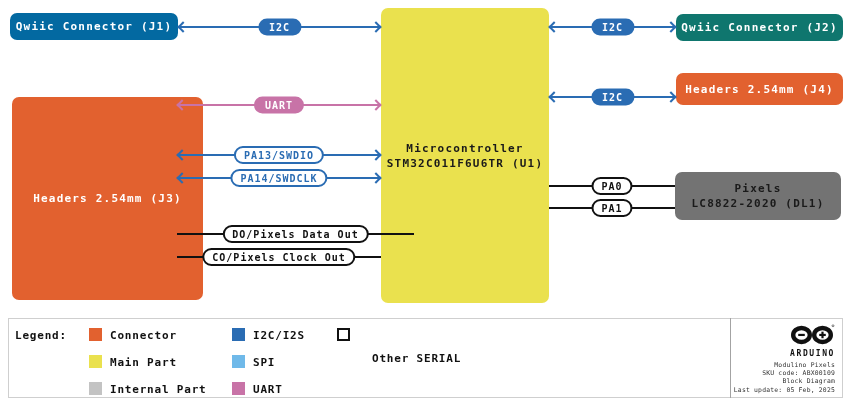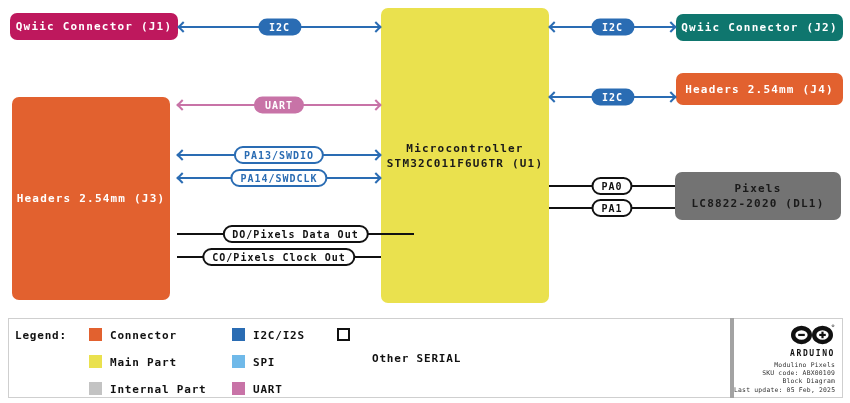--- a/index.html
+++ b/index.html
@@ -39,48 +39,48 @@
 
   
   .legend-box { position:absolute; left:8px; top:318px; width:835px; height:80px;
     background:#fff; border:1px solid #cfcfcf; }
   .legend-label { position:absolute; font-weight:bold; font-size:11px; letter-spacing:0.8px; color:#111; white-space:nowrap; }
   .sw { position:absolute; width:13px; height:13px; }
   .sw.outlined { border:2px solid #111; background:#fff; }
 
   
   .brand-panel { position:absolute; left:730px; top:318px; width:113px; height:80px;
-    border-left:4px solid #a3a3a3; text-align:right; padding:6px 8px 0 0; }
+    border-left:1px solid #a3a3a3; text-align:right; padding:6px 8px 0 0; }
   .brand-logo { display:inline-block; width:46px; height:21px; }
   .brand-name { font-weight:bold; font-size:8px; letter-spacing:1.6px; color:#111; margin-top:0px; }
   .brand-info { margin-top:3px; font-size:6.4px; line-height:8.2px; letter-spacing:0.2px; color:#333; white-space:nowrap; }
 </style>
 </head>
 <body>
 
 <div class="stage">
 
-  <div class="block connector" style="left: 10px; top: 13px; width: 168px; height: 27px; background-color: #be185d;">
+  <div class="block connector" style="left: 10px; top: 13px; width: 168px; height: 27px; background-color: #0369a1;">
     <span>Qwiic Connector (J1)</span>
   </div>
 
   <div class="block mainpart" style="left: 381px; top: 8px; width: 168px; height: 295px; flex-direction: column; background-color: rgb(234, 225, 78);">
     <span>Microcontroller</span>
     <span>STM32C011F6U6TR (U1)</span>
   </div>
 
   <div class="block connector" style="left: 676px; top: 14px; width: 167px; height: 27px; background-color: #0f766e;">
     <span>Qwiic Connector (J2)</span>
   </div>
 
   <div class="block connector" style="left: 676px; top: 73px; width: 167px; height: 32px; background-color: rgb(226, 97, 47);">
     <span>Headers 2.54mm (J4)</span>
   </div>
 
-  <div class="block connector" style="left: 12px; top: 97px; width: 158px; height: 203px; background-color: rgb(226, 97, 47);">
+  <div class="block connector" style="left: 12px; top: 97px; width: 191px; height: 203px; background-color: rgb(226, 97, 47);">
     <span>Headers 2.54mm (J3)</span>
   </div>
 
   <div class="block internal" style="left: 675px; top: 172px; width: 166px; height: 48px; flex-direction: column; background-color: #737373;">
     <span>Pixels</span>
     <span>LC8822-2020 (DL1)</span>
   </div>
 
   <div class="conn blue" style="left:178px; top:13px; width:203px;">
     <span class="line"></span>

